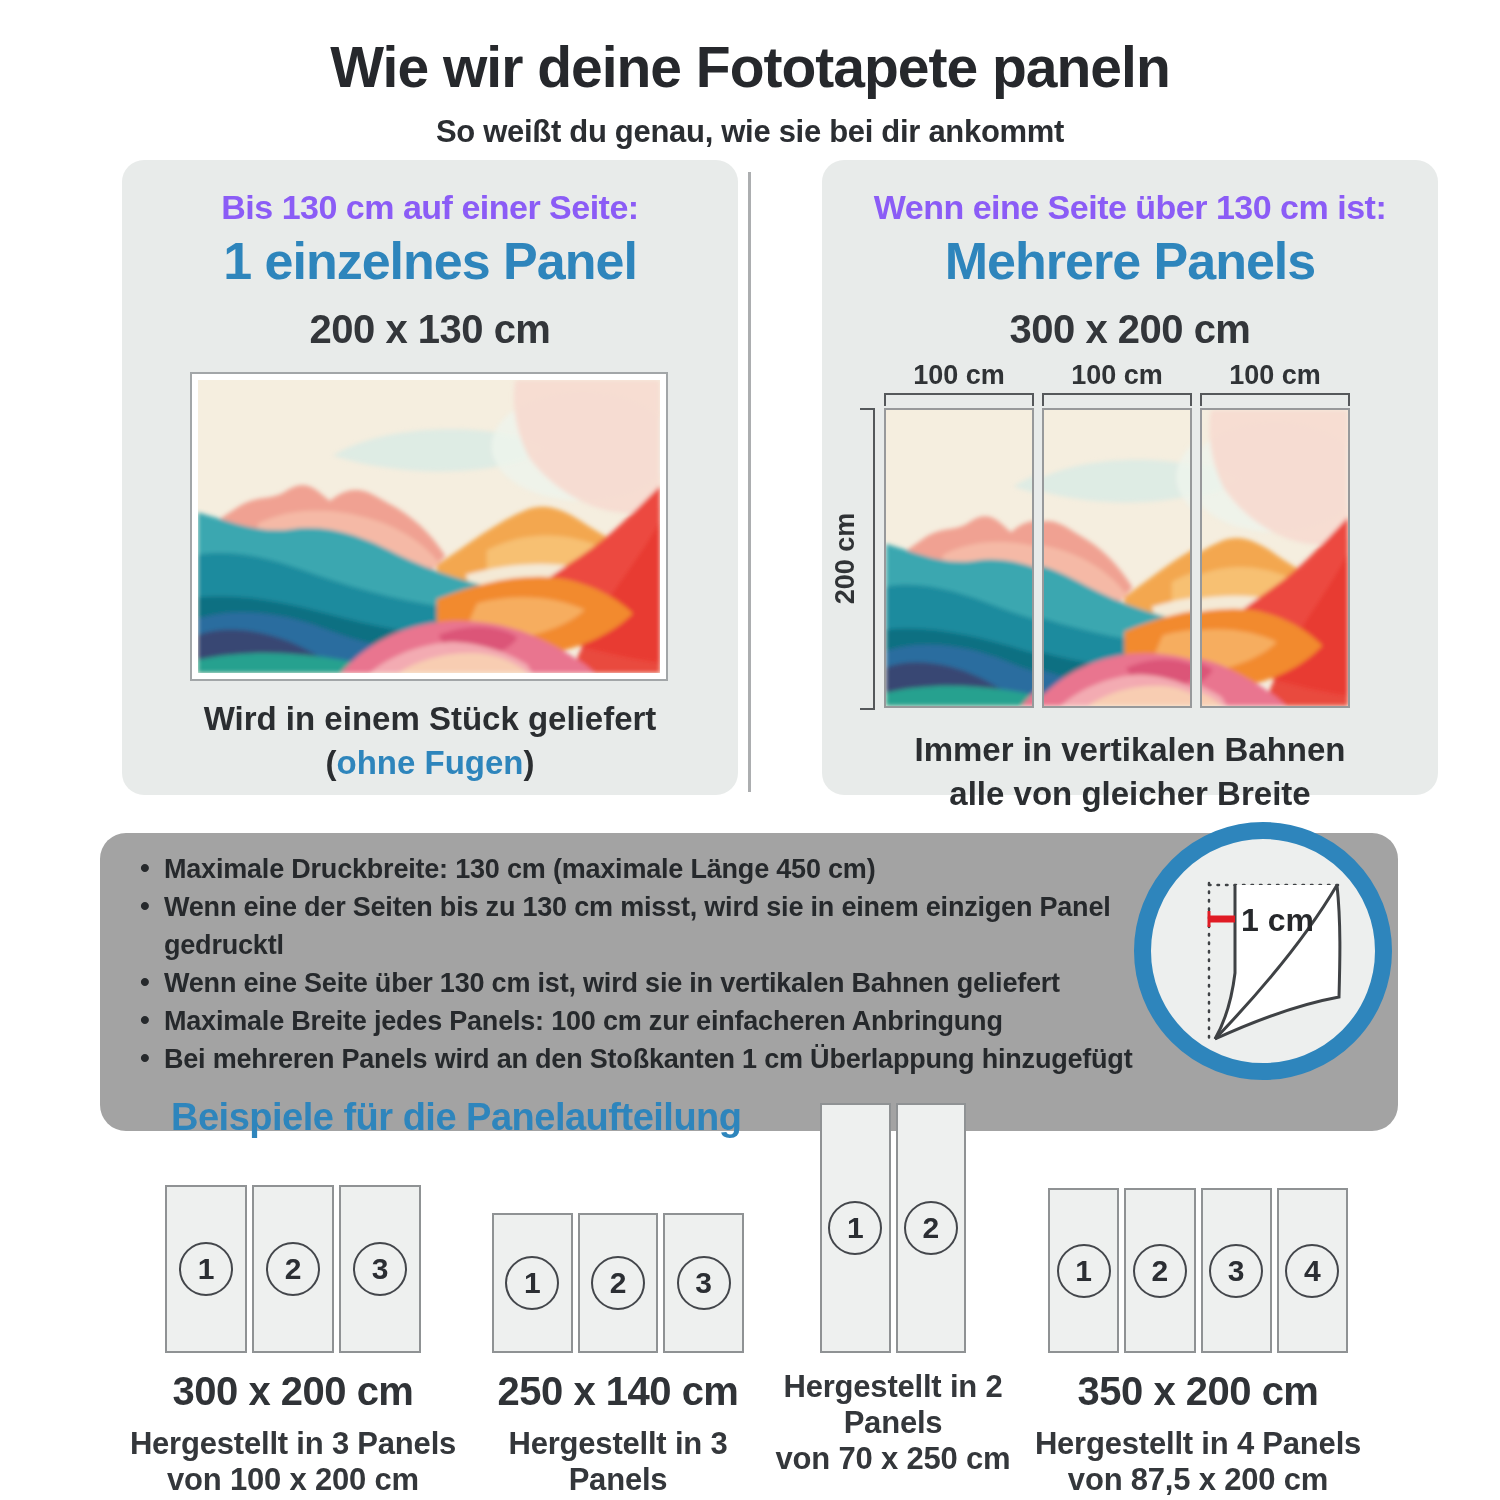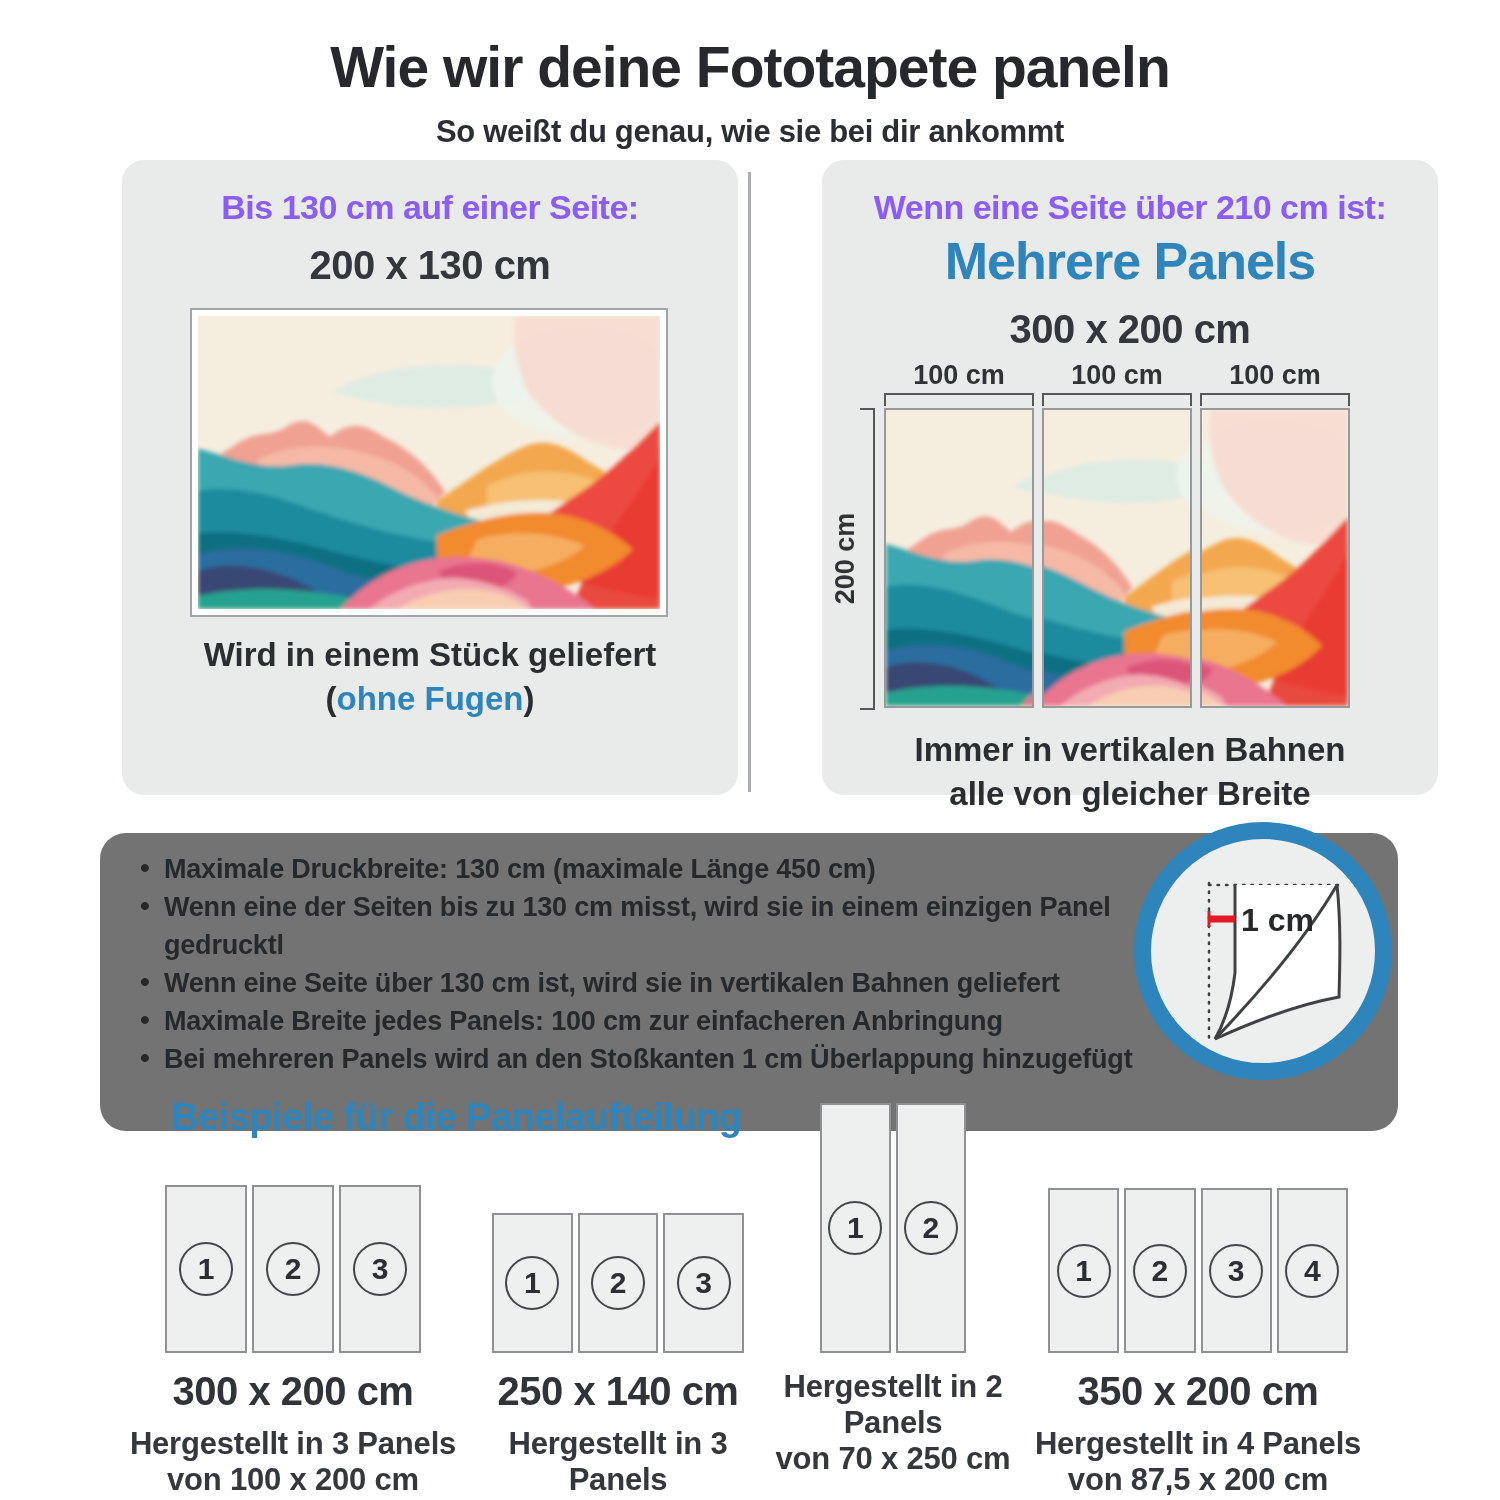--- a/index.html
+++ b/index.html
@@ -37,21 +37,21 @@
                       border-left:2px solid #55585b;border-right:2px solid #55585b;}
   .vdim-text{position:absolute;left:-2px;top:48px;width:32px;height:300px;display:flex;align-items:center;justify-content:center;}
   .vdim-text span{transform:rotate(-90deg);white-space:nowrap;font-size:27px;font-weight:700;color:#303336;}
   .vdim-line{position:absolute;left:28px;top:48px;width:13px;height:298px;
              border-right:2px solid #55585b;border-top:2px solid #55585b;border-bottom:2px solid #55585b;}
   .slices{position:absolute;left:52px;top:48px;width:466px;height:300px;display:flex;gap:8px;}
   .slice{flex:1;border:2px solid #97999b;background:#fff;}
   .slice svg{display:block;width:100%;height:100%;}
 
   
-  .notes{position:absolute;left:100px;top:833px;width:1298px;height:298px;background:#737373;border-radius:26px;}
+  .notes{position:absolute;left:100px;top:833px;width:1298px;height:298px;background:#a3a3a3;border-radius:26px;}
   .notes ul{list-style:none;margin:0;padding:17px 0 0 38px;width:1000px;}
   .notes li{position:relative;padding-left:26px;font-size:27px;font-weight:700;letter-spacing:-.2px;
             line-height:38px;color:#26292c;}
   .notes li::before{content:"\2022";position:absolute;left:2px;top:-1px;font-size:28px;}
 
   .overlap-circle{position:absolute;left:1134px;top:822px;width:224px;height:224px;border-radius:50%;
                   background:#edefee;border:17px solid #2e85bc;}
   .overlap-circle svg{display:block;width:224px;height:224px;}
 
   
@@ -109,36 +109,37 @@
 
 <div class="canvas">
 
   <div class="hdr">
     <div class="title">Wie wir deine Fototapete paneln</div>
     <div class="subtitle">So weißt du genau, wie sie bei dir ankommt</div>
   </div>
 
   <div class="card left">
     <div class="cond">Bis 130 cm auf einer Seite:</div>
+    <div class="big">1 einzelnes Panel</div>
     <div class="size">200 x 130 cm</div>
     <div class="art-frame">
       <svg viewBox="0 0 480 310" preserveAspectRatio="none">
           <use href="#artwork"></use>
         </svg>
     </div>
     <div class="caption">
       <div>Wird in einem Stück geliefert</div>
       <div><span>(</span><span class="blue">ohne Fugen</span><span>)</span></div>
     </div>
   </div>
 
   <div class="vdivider"></div>
 
   <div class="card right">
-    <div class="cond">Wenn eine Seite über 210 cm ist:</div>
+    <div class="cond">Wenn eine Seite über 130 cm ist:</div>
     <div class="big">Mehrere Panels</div>
     <div class="size">300 x 200 cm</div>
 
     <div class="figure">
       <div class="dim-row">
         <div class="dim-cell">
           <span class="dim-label">100 cm</span>
           <div class="dim-line"></div>
         </div>
         <div class="dim-cell">

